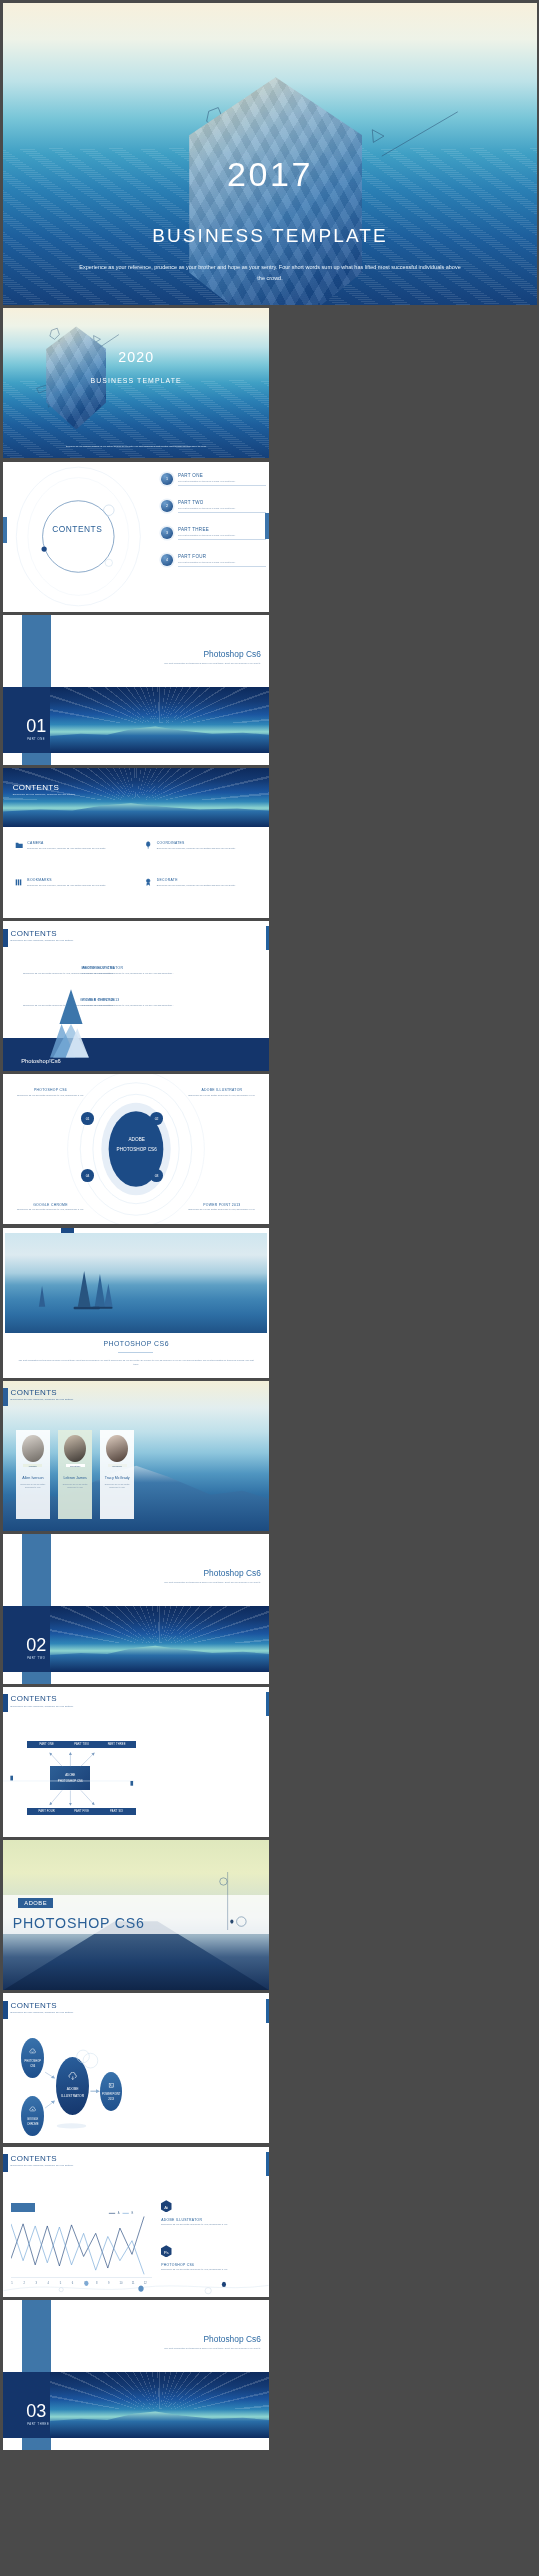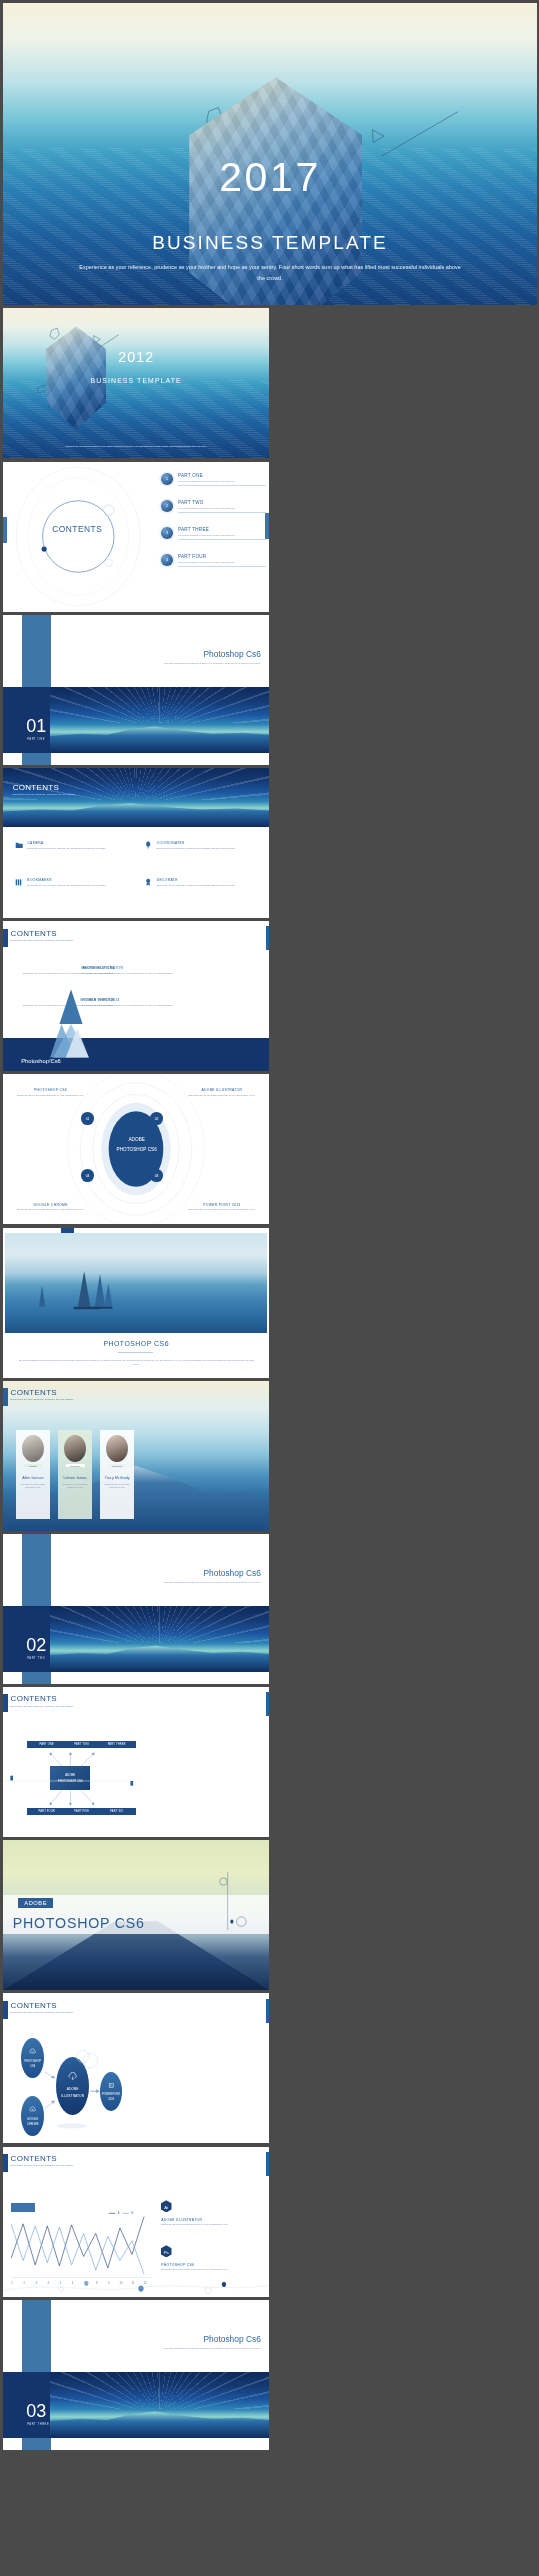--- a/index.html
+++ b/index.html
@@ -83,39 +83,39 @@
       <polygon points="390,205 408,198 416,218 400,234 386,224" fill="none" stroke="#2c4f74" stroke-width="1"></polygon>
       <polygon points="700,240 722,252 702,264" fill="none" stroke="#2c4f74" stroke-width="1"></polygon>
       <line x1="718" y1="290" x2="862" y2="206" stroke="#2c4f74" stroke-width="1"></line>
       <polygon points="262,600 295,585 302,598 268,614" fill="none" stroke="#2c4f74" stroke-width="1"></polygon>
       <line x1="268" y1="672" x2="400" y2="612" stroke="#2c4f74" stroke-width="1"></line>
       <polygon points="606,700 636,690 646,712 626,732 604,722" fill="none" stroke="#2c4f74" stroke-width="1"></polygon>
       <polygon points="344,618 356,608 360,650 344,662" fill="none" stroke="#2c4f74" stroke-width="1"></polygon>
     </svg>
     <div class="crystal" style="left:186px;top:74px;width:173px;height:264px;"></div>
     <div style="position:absolute;left:0;right:0;top:154px;text-align:center;">
-      <div class="t-title" style="font-size:41px;font-weight:200;letter-spacing:2.6px;line-height:1;">2017</div>
+      <div class="t-title" style="font-size:34px;font-weight:200;letter-spacing:2.6px;line-height:1;">2017</div>
       <div class="t-title" style="font-size:19px;font-weight:300;letter-spacing:2.1px;margin-top:34px;">BUSINESS TEMPLATE</div>
     </div>
     <div style="position:absolute;left:74px;right:74px;bottom:22px;text-align:center;color:#eaf4fb;font-size:5.5px;line-height:1.9;">Experience as your reference, prudence as your brother and hope as your sentry. Four short words sum up what has lifted most successful individuals above the crowd.</div>
   </div>
 
   <div class="slide">
     <div class="ph-sea"></div>
     <svg style="position:absolute;inset:0" width="266" height="150" viewBox="0 0 505 284">
       <polygon points="92,42 103,38 107,50 98,59 89,53" fill="none" stroke="#2c4f74" stroke-width=".8"></polygon>
       <polygon points="172,52 185,59 173,66" fill="none" stroke="#2c4f74" stroke-width=".8"></polygon>
       <line x1="178" y1="78" x2="220" y2="50" stroke="#2c4f74" stroke-width=".8"></line>
       <polygon points="64,152 82,146 86,154 68,161" fill="none" stroke="#2c4f74" stroke-width=".8"></polygon>
       <polygon points="150,178 166,172 172,186 160,198 148,190" fill="none" stroke="#2c4f74" stroke-width=".8"></polygon>
       <polygon points="86,162 94,156 96,180 86,188" fill="none" stroke="#2c4f74" stroke-width=".8"></polygon>
     </svg>
     <div class="crystal" style="left:43px;top:18px;width:60px;height:103px;"></div>
     <div style="position:absolute;left:0;right:0;top:41px;text-align:center;">
-      <div class="t-title" style="font-size:14.2px;font-weight:200;letter-spacing:1.1px;">2012</div>
+      <div class="t-title" style="font-size:14.2px;font-weight:200;letter-spacing:1.1px;">2020</div>
       <div class="t-title" style="font-size:6.9px;font-weight:300;letter-spacing:1.1px;margin-top:11.6px;">BUSINESS TEMPLATE</div>
     </div>
     <div style="position:absolute;left:24px;right:24px;bottom:9.5px;text-align:center;color:#e6f1fa;font-size:1.9px;line-height:2;">Experience as your reference, prudence as your brother and hope as your sentry. Four short words sum up what has lifted most successful individuals above the crowd.</div>
   </div>
 
   <div class="slide">
     <div style="position:absolute;left:-3.2px;top:55px;width:7.4px;height:26px;background:#3b74ab;"></div>
     <div style="position:absolute;right:-3.2px;top:51px;width:7.4px;height:26px;background:#3b74ab;"></div>
     <svg style="position:absolute;left:7.4px;top:3.2px" width="142" height="143" viewBox="0 0 270 272">
       <ellipse cx="128" cy="136" rx="118" ry="132" fill="none" stroke="#e2ecf5" stroke-width="1"></ellipse>

